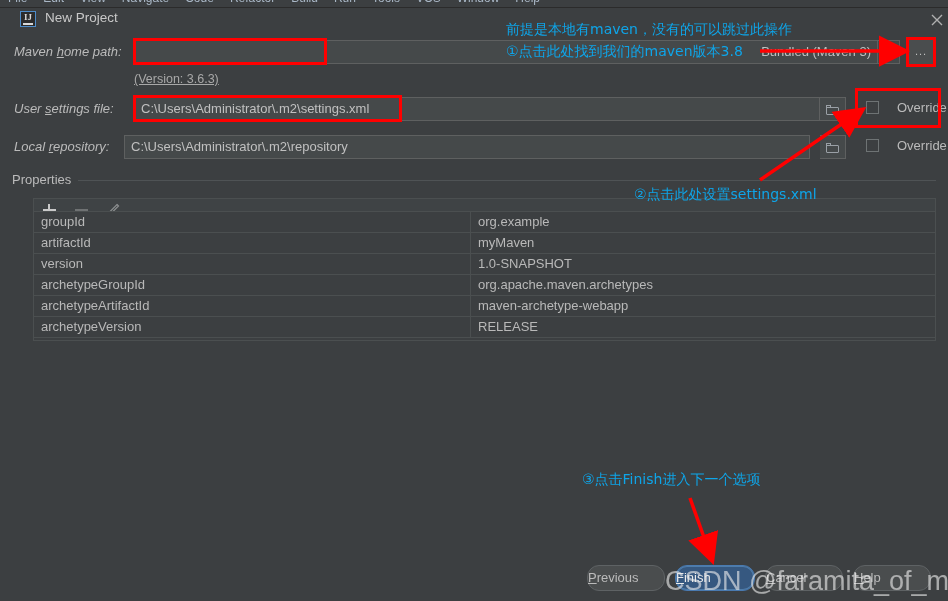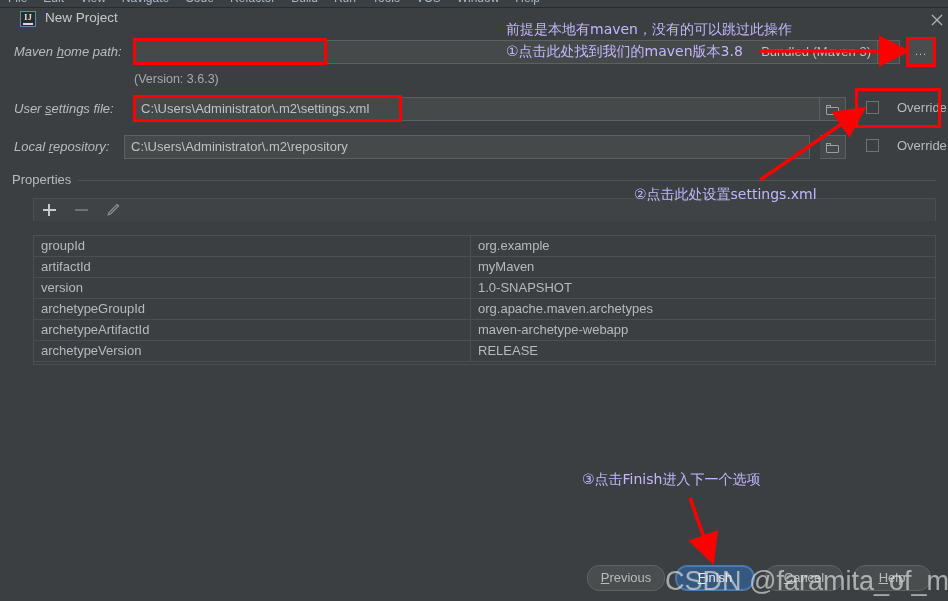--- a/index.html
+++ b/index.html
@@ -167,20 +167,21 @@
     text-align: center;
     line-height: 22px;
     letter-spacing: 1px;
     cursor: pointer;
   }
 
   .version-note {
     position: absolute;
     font-size: 12.5px;
     color: #a8a8a8;
+    text-decoration: underline;
   }
 
   
   .chk-wrap {
     position: absolute;
     display: flex;
     align-items: center;
     gap: 18px;
     cursor: pointer;
   }
@@ -271,36 +272,35 @@
   
   .btn {
     position: absolute;
     box-sizing: border-box;
     height: 26px;
     background: #4a4d4e;
     border: 1px solid #5e6264;
     border-radius: 12px;
     color: #bbbbbb;
     font-size: 13px;
-    text-align: center;
     line-height: 24px;
     cursor: pointer;
   }
   .btn.primary {
     background: #365880;
     border: 1px solid #4a7ab0;
     color: #eaeaea;
     box-shadow: 0 0 0 1px #4e7ca9 inset;
   }
   .btn u { text-decoration: underline; }
 
   
   .anno {
     position: absolute;
-    color: #c4b5fd;
+    color: #0ea5e9;
     font-size: 14px;
     font-family: "DejaVu Sans", "Liberation Sans", sans-serif;
     white-space: nowrap;
     pointer-events: none;
   }
   .redbox {
     position: absolute;
     box-sizing: border-box;
     border: 3px solid #ff0000;
     pointer-events: none;
@@ -390,21 +390,21 @@
   <div class="tbl-toolbar" style="left:33px; top:198px; width:903px; height:23px;">
     <div class="tb-ico plus-ico"></div>
     <div class="tb-ico minus-ico"></div>
     <div class="tb-ico pencil-ico">
       <svg width="14" height="14" viewBox="0 0 14 14">
         <path d="M11 1.5 L12.5 3 L4.5 11 L2.2 11.8 L3 9.5 Z" fill="none" stroke="#8d9091" stroke-width="1.2"></path>
       </svg>
     </div>
   </div>
 
-  <div class="tbl" style="left:33px; top:235px; width:903px; height:130px;">
+  <div class="tbl" style="left:33px; top:211px; width:903px; height:130px;">
     <div id="tbl-rows">
         <div class="trow">
           <div class="tc-key">groupId</div>
           <div class="tc-val">org.example</div>
         </div>
         <div class="trow">
           <div class="tc-key">artifactId</div>
           <div class="tc-val">myMaven</div>
         </div>
         <div class="trow">

